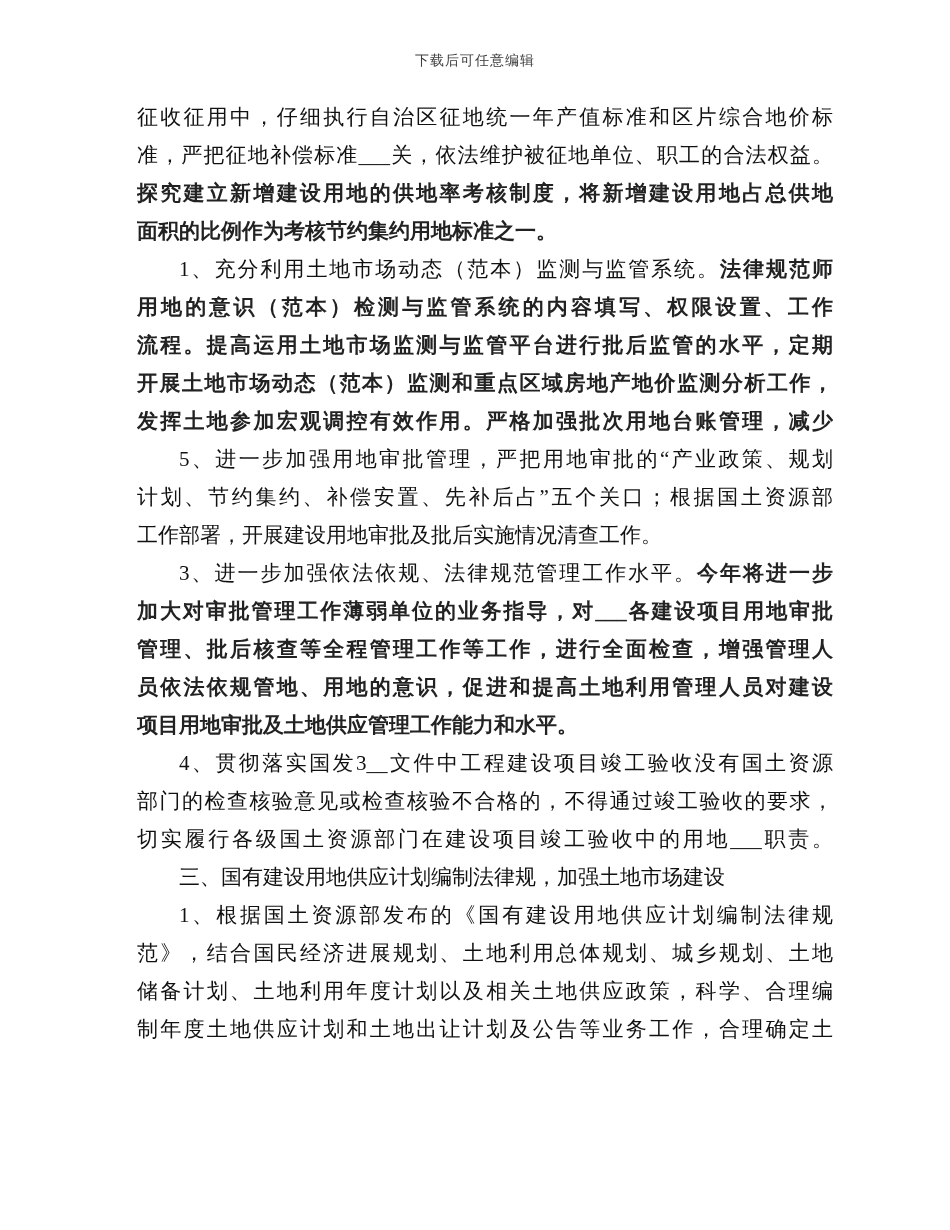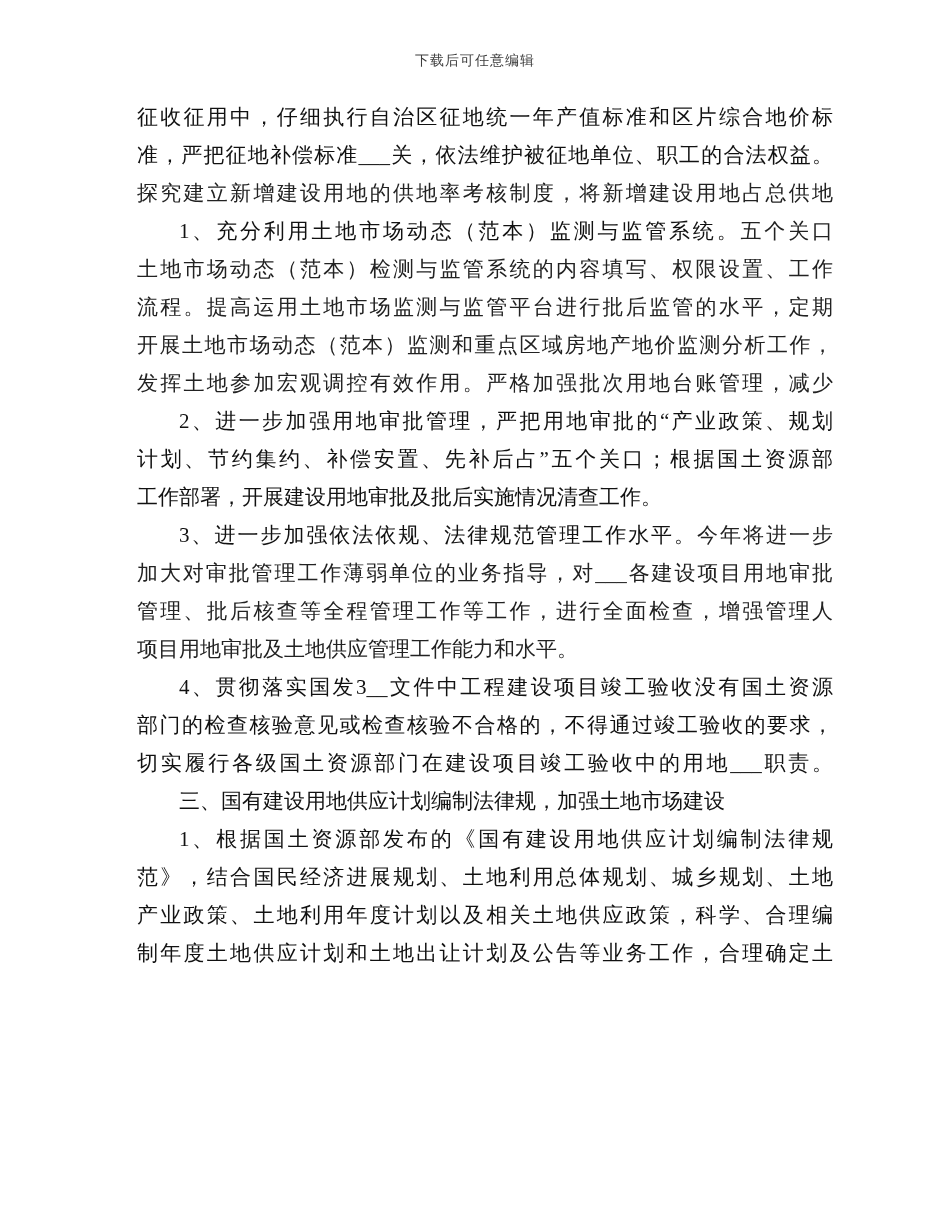--- a/index.html
+++ b/index.html
@@ -48,47 +48,49 @@
     text-justify: inter-character;
   }
   .line.indent {
     padding-left: 42px;
   }
   .run-bold {
     font-weight: 400;
     color: #111111;
   }
   .run-reg {
-    font-weight: 400;
+    font-weight: 700;
     color: #222222;
   }
 </style>
 </head>
 <body>
 
 <div class="page">
   <div class="header-note">下载后可任意编辑</div>
   <div class="doc-body">
       <div class="line full"><span class="run-bold">征收征用中，仔细执行自治区征地统一年产值标准和区片综合地价标</span></div>
       <div class="line full"><span class="run-bold">准，严把征地补偿标准___关，依法维护被征地单位、职工的合法权益。</span></div>
       <div class="line full"><span class="run-reg">探究建立新增建设用地的供地率考核制度，将新增建设用地占总供地</span></div>
-      <div class="line indent full"><span class="run-bold">1、充分利用土地市场动态（范本）监测与监管系统。</span><span class="run-reg">五个关口</span></div>
-      <div class="line full"><span class="run-reg">土地市场动态（范本）检测与监管系统的内容填写、权限设置、工作</span></div>
+      <div class="line"><span class="run-reg">面积的比例作为考核节约集约用地标准之一。</span></div>
+      <div class="line indent full"><span class="run-bold">1、充分利用土地市场动态（范本）监测与监管系统。</span><span class="run-reg">法律规范师</span></div>
+      <div class="line full"><span class="run-reg">用地的意识（范本）检测与监管系统的内容填写、权限设置、工作</span></div>
       <div class="line full"><span class="run-reg">流程。提高运用土地市场监测与监管平台进行批后监管的水平，定期</span></div>
       <div class="line full"><span class="run-reg">开展土地市场动态（范本）监测和重点区域房地产地价监测分析工作，</span></div>
       <div class="line full"><span class="run-reg">发挥土地参加宏观调控有效作用。严格加强批次用地台账管理，减少</span></div>
-      <div class="line indent full"><span class="run-bold">2、进一步加强用地审批管理，严把用地审批的“产业政策、规划</span></div>
+      <div class="line indent full"><span class="run-bold">5、进一步加强用地审批管理，严把用地审批的“产业政策、规划</span></div>
       <div class="line full"><span class="run-bold">计划、节约集约、补偿安置、先补后占”五个关口；根据国土资源部</span></div>
       <div class="line"><span class="run-bold">工作部署，开展建设用地审批及批后实施情况清查工作。</span></div>
       <div class="line indent full"><span class="run-bold">3、进一步加强依法依规、法律规范管理工作水平。</span><span class="run-reg">今年将进一步</span></div>
       <div class="line full"><span class="run-reg">加大对审批管理工作薄弱单位的业务指导，对___各建设项目用地审批</span></div>
       <div class="line full"><span class="run-reg">管理、批后核查等全程管理工作等工作，进行全面检查，增强管理人</span></div>
+      <div class="line full"><span class="run-reg">员依法依规管地、用地的意识，促进和提高土地利用管理人员对建设</span></div>
       <div class="line"><span class="run-reg">项目用地审批及土地供应管理工作能力和水平。</span></div>
       <div class="line indent full"><span class="run-bold">4、贯彻落实国发3__文件中工程建设项目竣工验收没有国土资源</span></div>
       <div class="line full"><span class="run-bold">部门的检查核验意见或检查核验不合格的，不得通过竣工验收的要求，</span></div>
       <div class="line full"><span class="run-bold">切实履行各级国土资源部门在建设项目竣工验收中的用地___职责。</span></div>
       <div class="line indent"><span class="run-bold">三、国有建设用地供应计划编制法律规，加强土地市场建设</span></div>
       <div class="line indent full"><span class="run-bold">1、根据国土资源部发布的《国有建设用地供应计划编制法律规</span></div>
       <div class="line full"><span class="run-bold">范》，结合国民经济进展规划、土地利用总体规划、城乡规划、土地</span></div>
-      <div class="line full"><span class="run-bold">产业政策、土地利用年度计划以及相关土地供应政策，科学、合理编</span></div>
+      <div class="line full"><span class="run-bold">储备计划、土地利用年度计划以及相关土地供应政策，科学、合理编</span></div>
       <div class="line full"><span class="run-bold">制年度土地供应计划和土地出让计划及公告等业务工作，合理确定土</span></div>
     </div>
 </div>
 
 </body></html>

